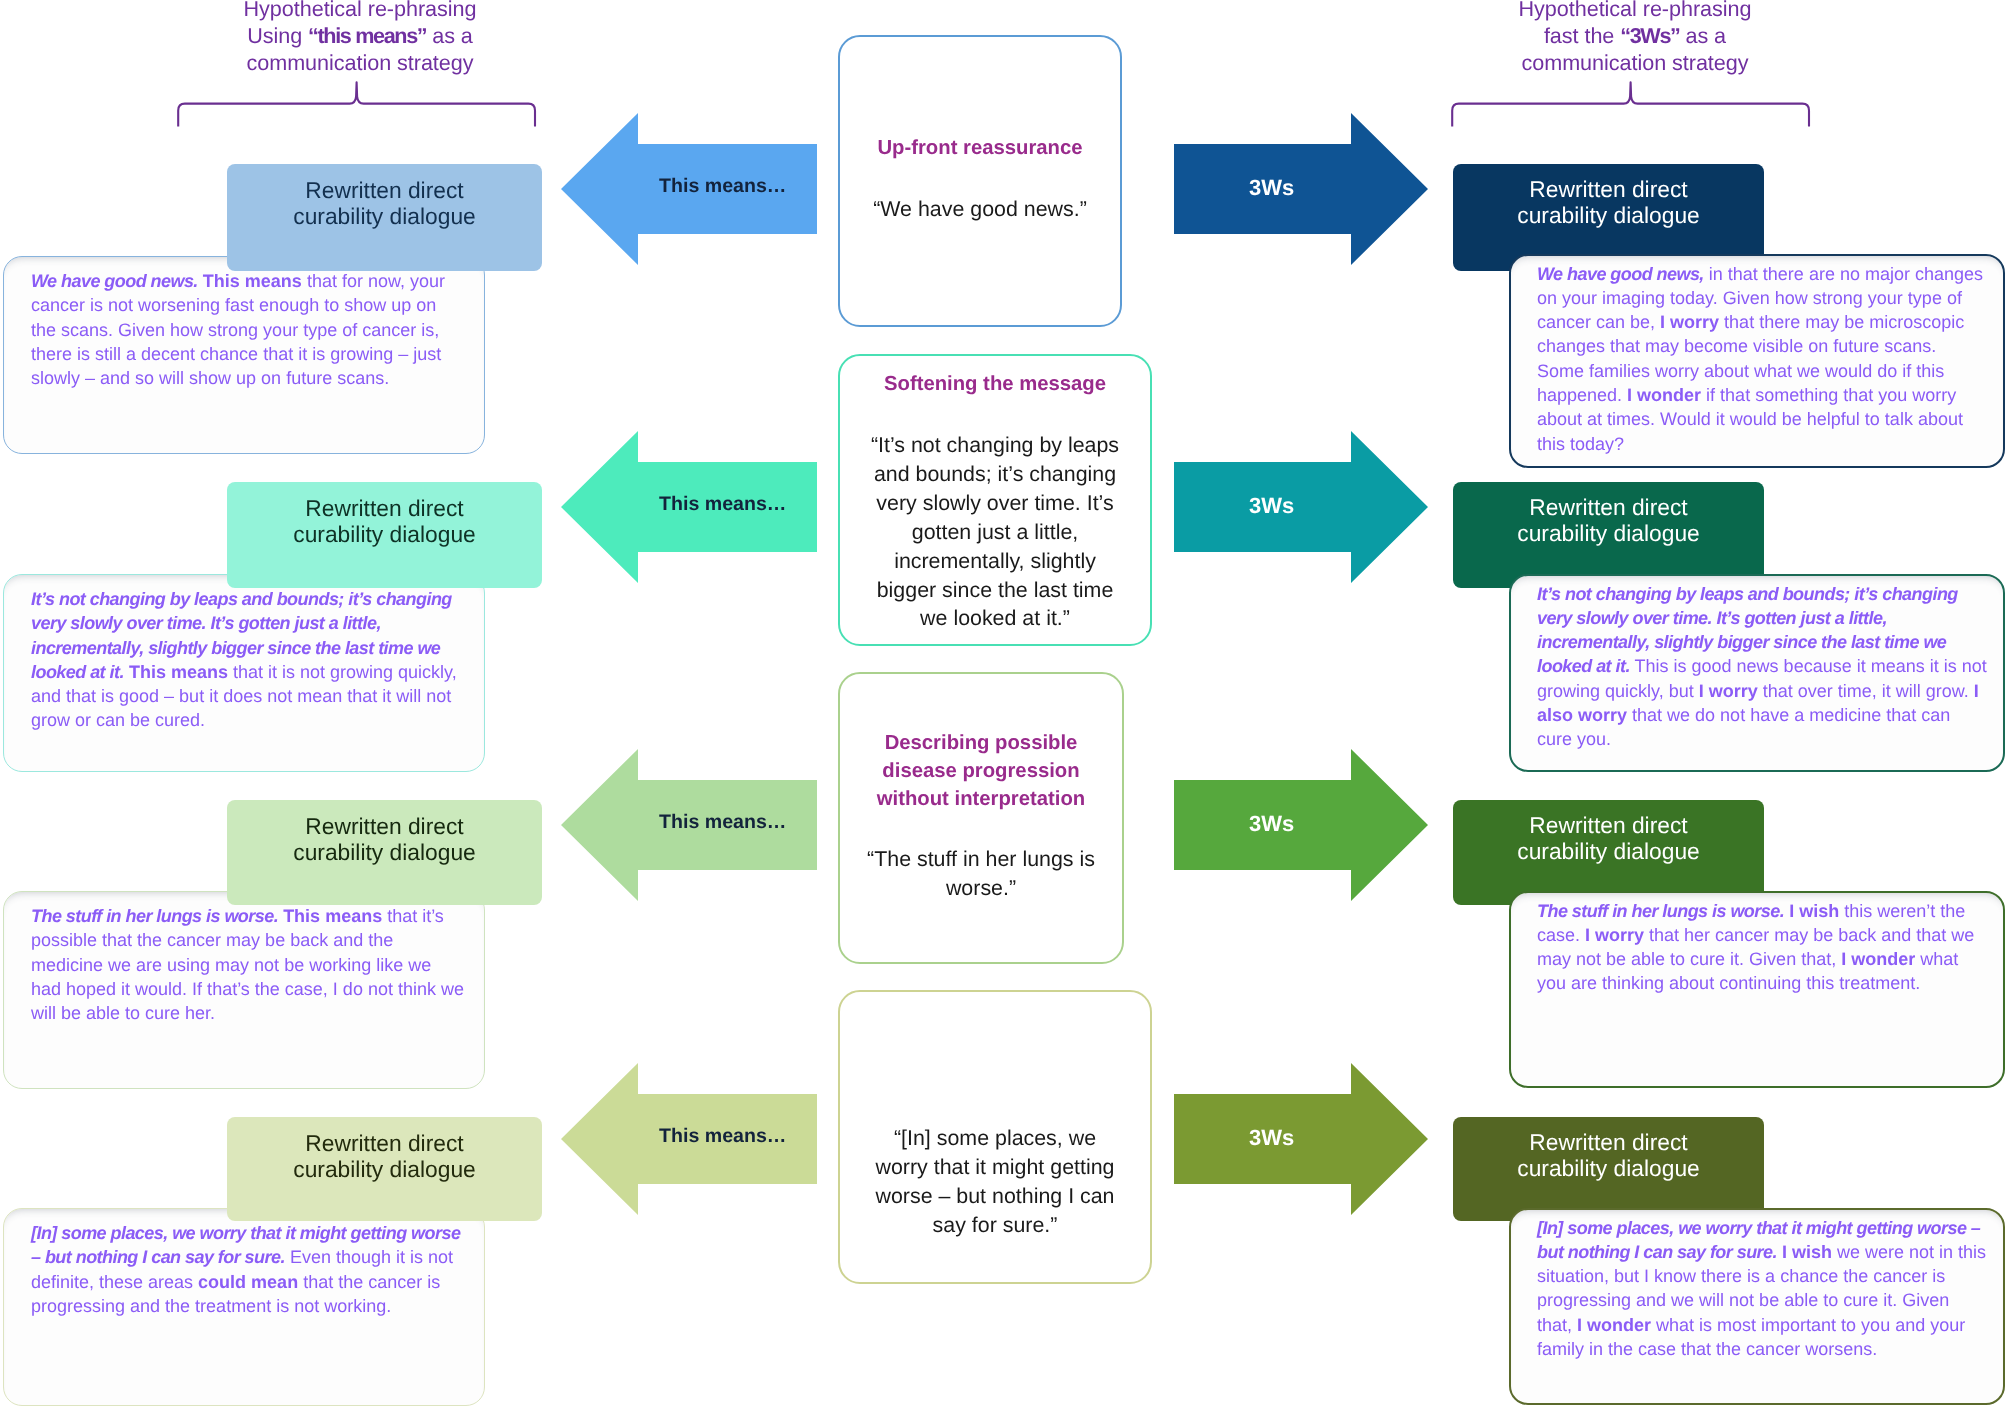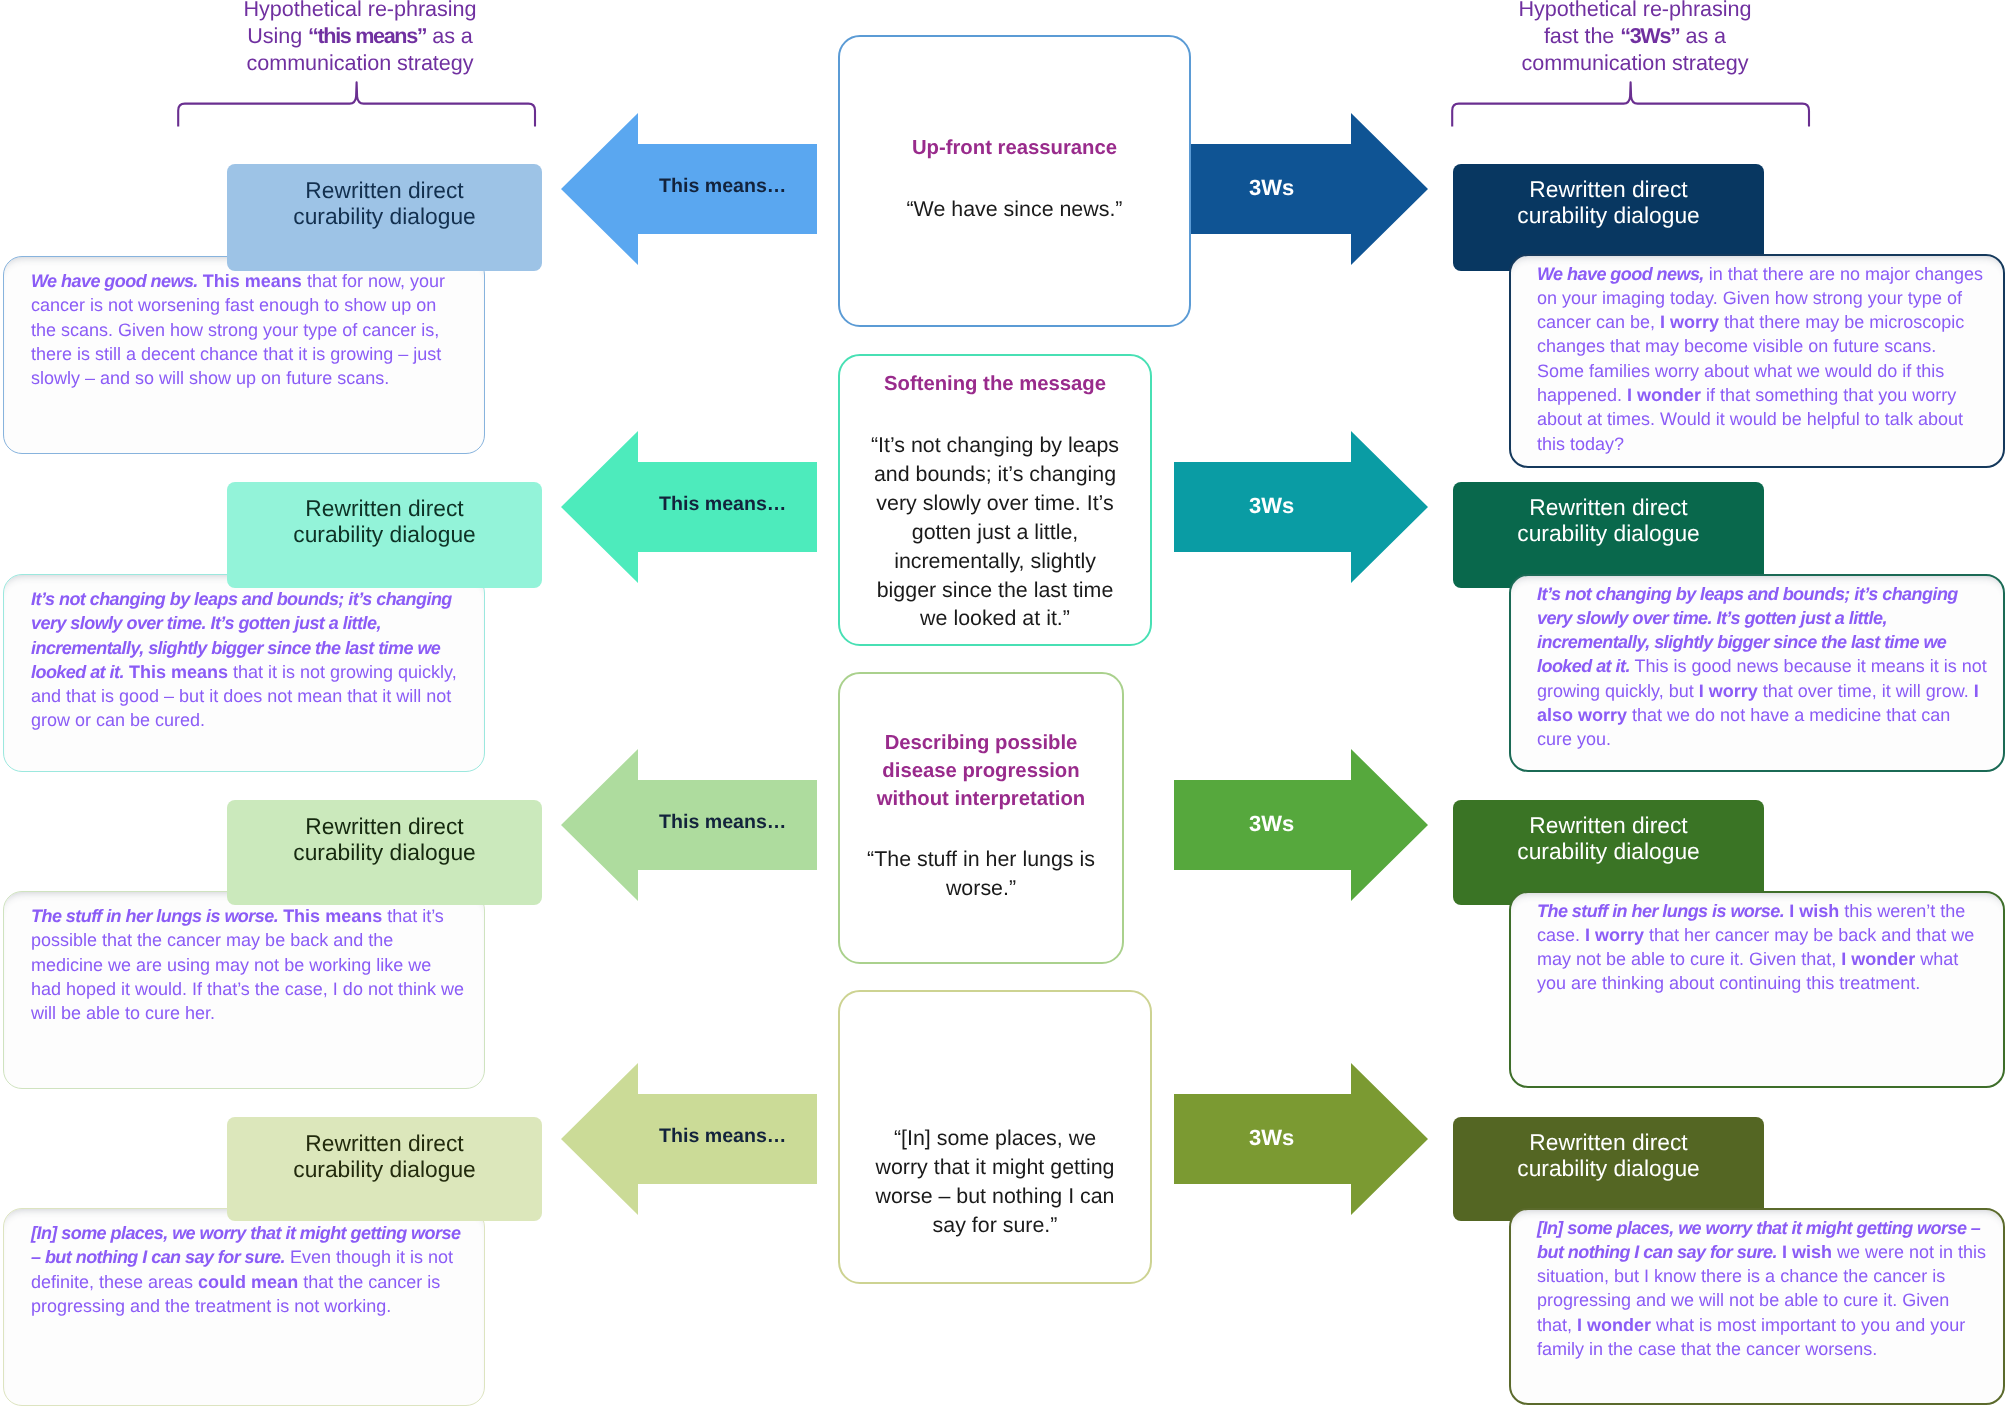--- a/index.html
+++ b/index.html
@@ -70,23 +70,23 @@
 
   <div id="rows-root">
       <svg class="arrow" style="left:561px; top:113px;" width="256" height="152" viewBox="0 0 256 152">
         <path d="M0 76 L77 0 L77 31 L256 31 L256 121 L77 121 L77 152 Z" fill="#5aa7f0"></path>
       </svg>
       <div class="arrow-label left-lbl" style="left:659px; top:175px; color:#13233c;">This means…</div>
       <svg class="arrow" style="left:1174px; top:113px;" width="254" height="152" viewBox="0 0 254 152">
         <path d="M254 76 L177 0 L177 31 L0 31 L0 121 L177 121 L177 152 Z" fill="#0f5494"></path>
       </svg>
       <div class="arrow-label" style="left:1249px; top:175px; color:#ffffff;">3Ws</div>
-      <div class="centre-card" style="left:838px; top:35px; width:353px; height:292px; border:2.1px solid #5b9bd5;">
+      <div class="centre-card" style="left:838px; top:35px; width:284px; height:292px; border:2.1px solid #5b9bd5;">
         <div class="centre-title" style="top:98px;">Up-front reassurance</div>
-        <div class="centre-quote" style="top:158px;">“We have since news.”</div>
+        <div class="centre-quote" style="top:158px;">“We have good news.”</div>
       </div>
       <div class="txt-box" style="left:3px; top:256px; width:482px; height:198px; border:1.8px solid #87b3dd;"></div>
       <div class="hdr-card" style="left:227px; top:164px; width:315px; height:107px; background:#9dc3e6; color:#13304f;">
         <div class="inner" style="left:0; top:12.5px; width:100%; text-align:center;">Rewritten direct<br>curability dialogue</div>
       </div>
       <div class="txt-body" style="left:31px; top:269px; width:434px;"><i>We have good news.</i><span> </span><b>This means</b><span> that for now, your cancer is not worsening fast enough to show up on the scans. Given how strong your type of cancer is, there is still a decent chance that it is growing – just slowly – and so will show up on future scans.</span></div>
       <div class="hdr-card" style="left:1453px; top:164px; width:311px; height:107px; background:#083761; color:#ffffff;">
         <div class="inner" style="left:0; top:12px; width:100%; text-align:center;">Rewritten direct<br>curability dialogue</div>
       </div>
       <div class="txt-box" style="left:1509px; top:254px; width:496px; height:214px; border:2.2px solid #15395c;"></div>

